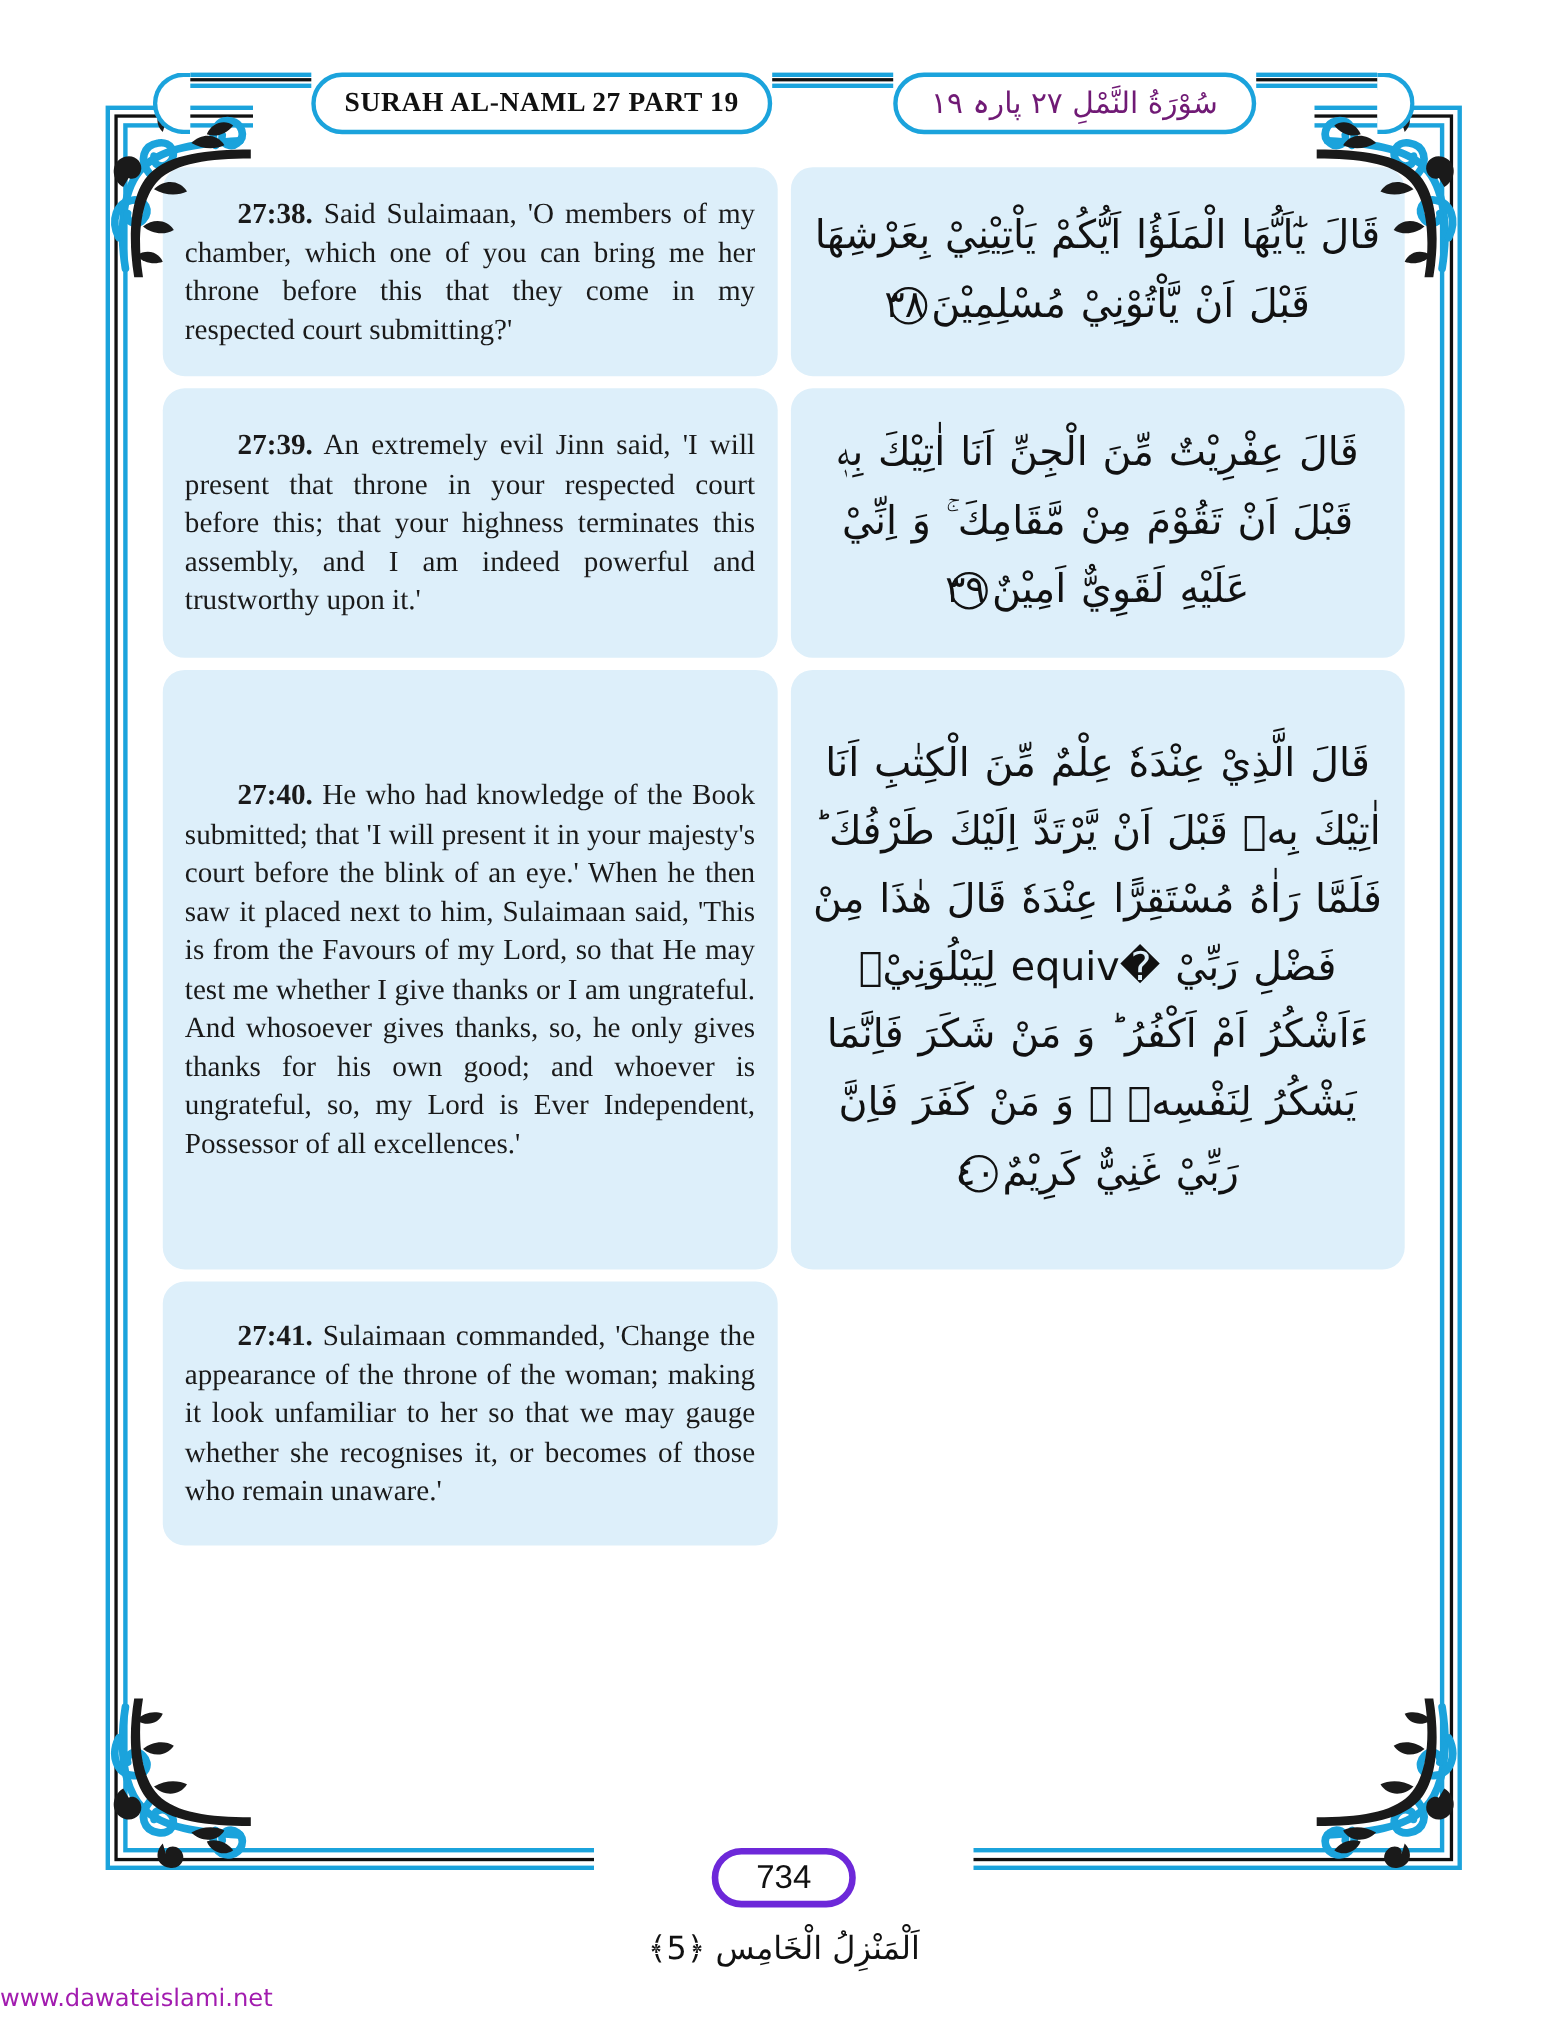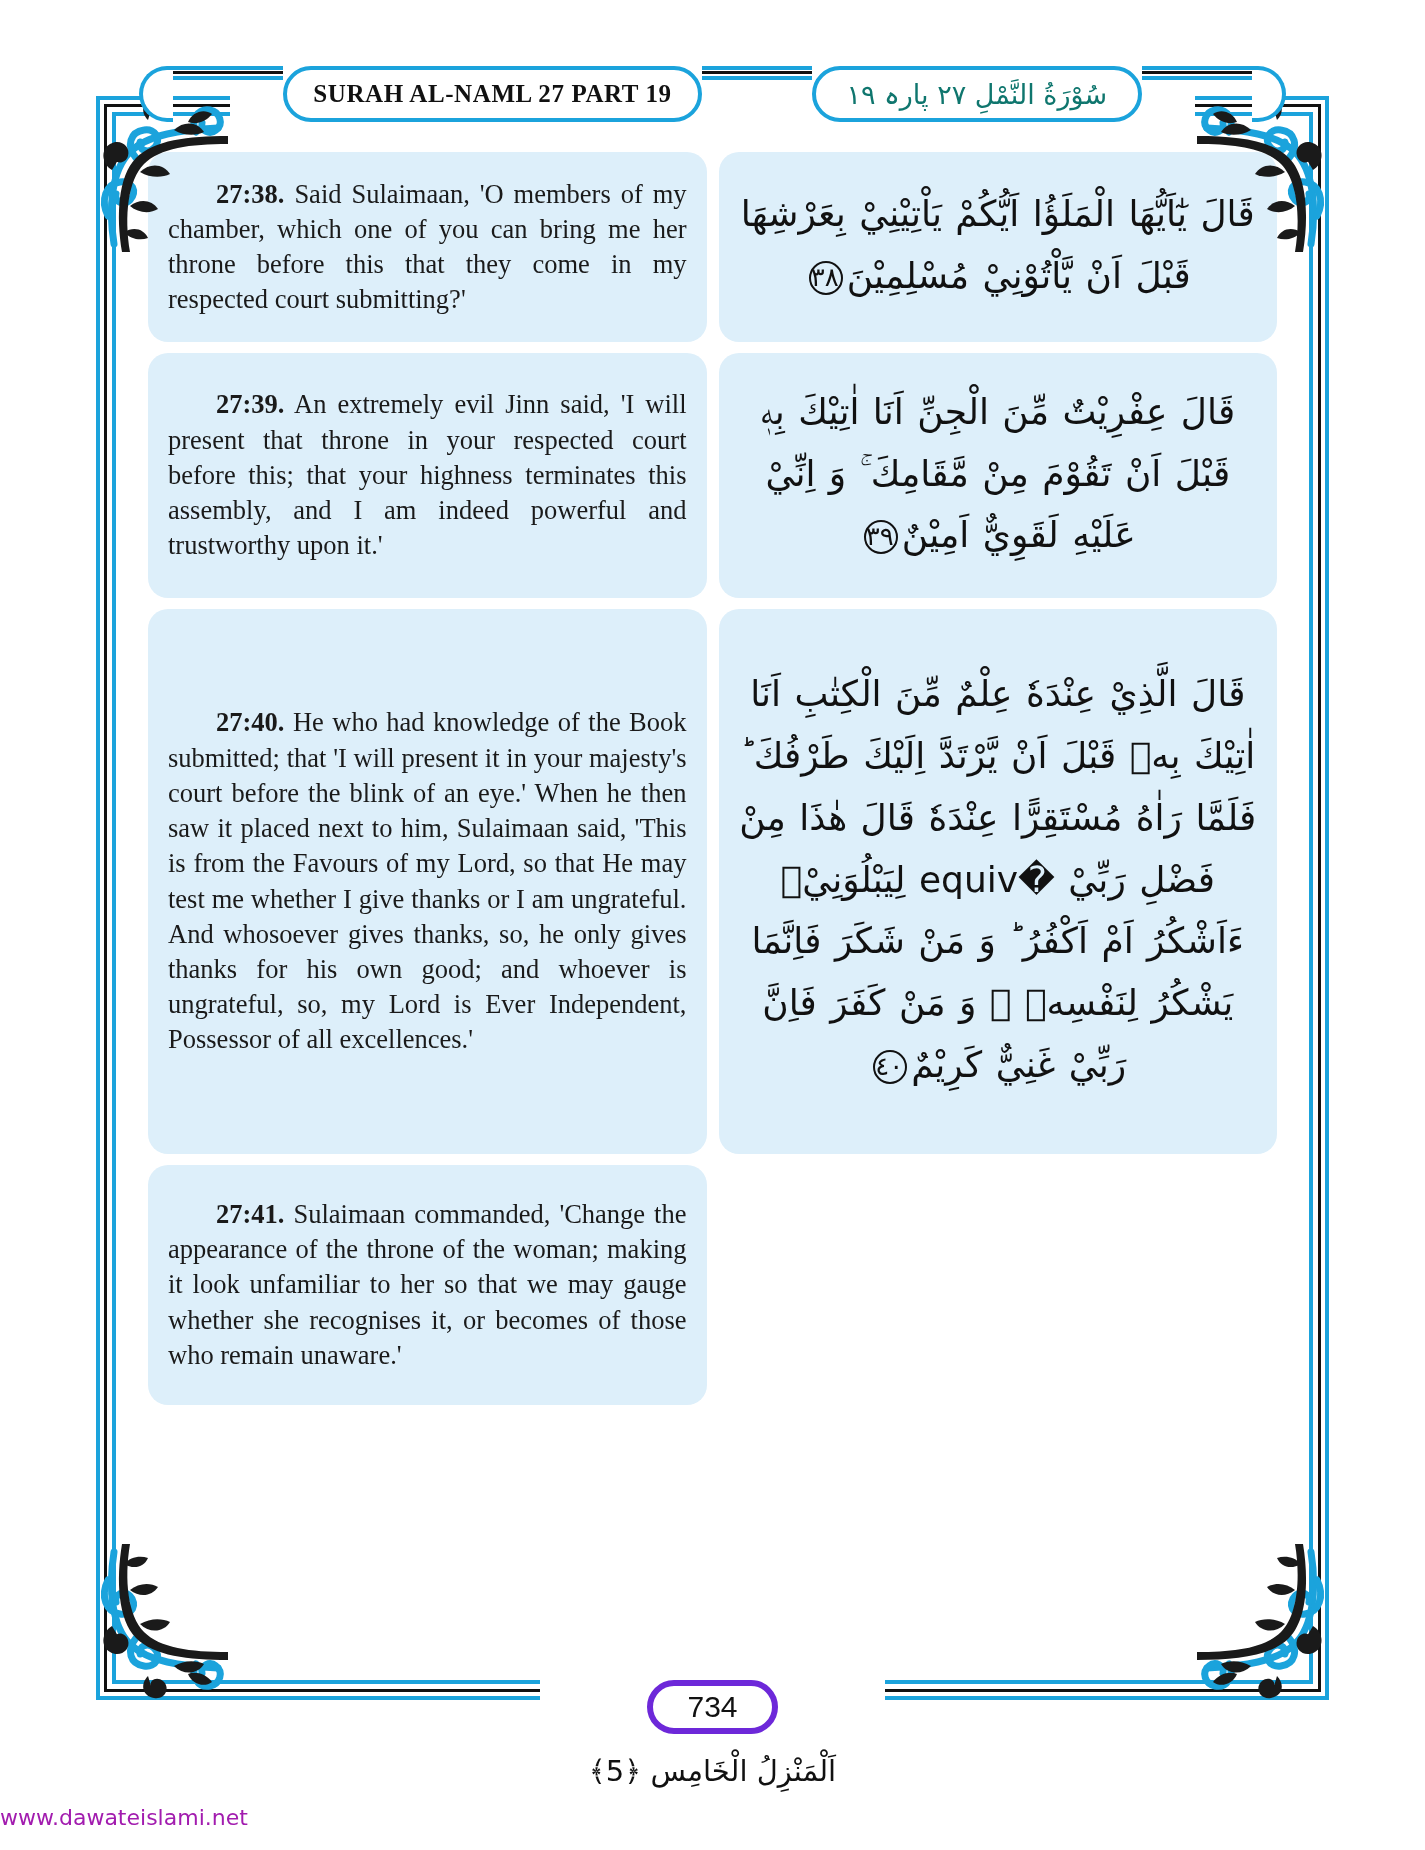--- a/index.html
+++ b/index.html
@@ -98,21 +98,21 @@
     font-family: "Liberation Serif", serif;
     font-weight: 700;
     font-size: 25px;
     letter-spacing: 0.6px;
     color: #111;
     white-space: nowrap;
   }
   .pill-right .ttl {
     font-family: "DejaVu Sans", sans-serif;
     font-size: 27px;
-    color: #0f766e;
+    color: #701a75;
     direction: rtl;
     white-space: nowrap;
   }
   .connector {
     width: 110px;
     height: 14px;
     position: relative;
   }
   .connector::before,
   .connector::after {
@@ -198,28 +198,28 @@
     font-family: "DejaVu Sans", sans-serif;
     font-size: 36px;
     line-height: 1.72;
     color: #111;
     direction: rtl;
     text-align: center;
     width: 100%;
     word-spacing: 2px;
   }
   .ar-text .ayah {
-    font-size: 26px;
+    font-size: 34px;
     display: inline-block;
     border: 2px solid #111;
     border-radius: 50%;
     width: 30px;
     height: 30px;
     line-height: 28px;
-    text-align: left;
+    text-align: right;
     vertical-align: middle;
     margin: 16px 4px;
     font-family: "DejaVu Sans", sans-serif;
   }
 
   
   .v38 { flex: 0 0 190px; }
   .v39 { flex: 0 0 245px; }
   .v40 { flex: 0 0 545px; }
   .v41 { flex: 0 0 240px; }

